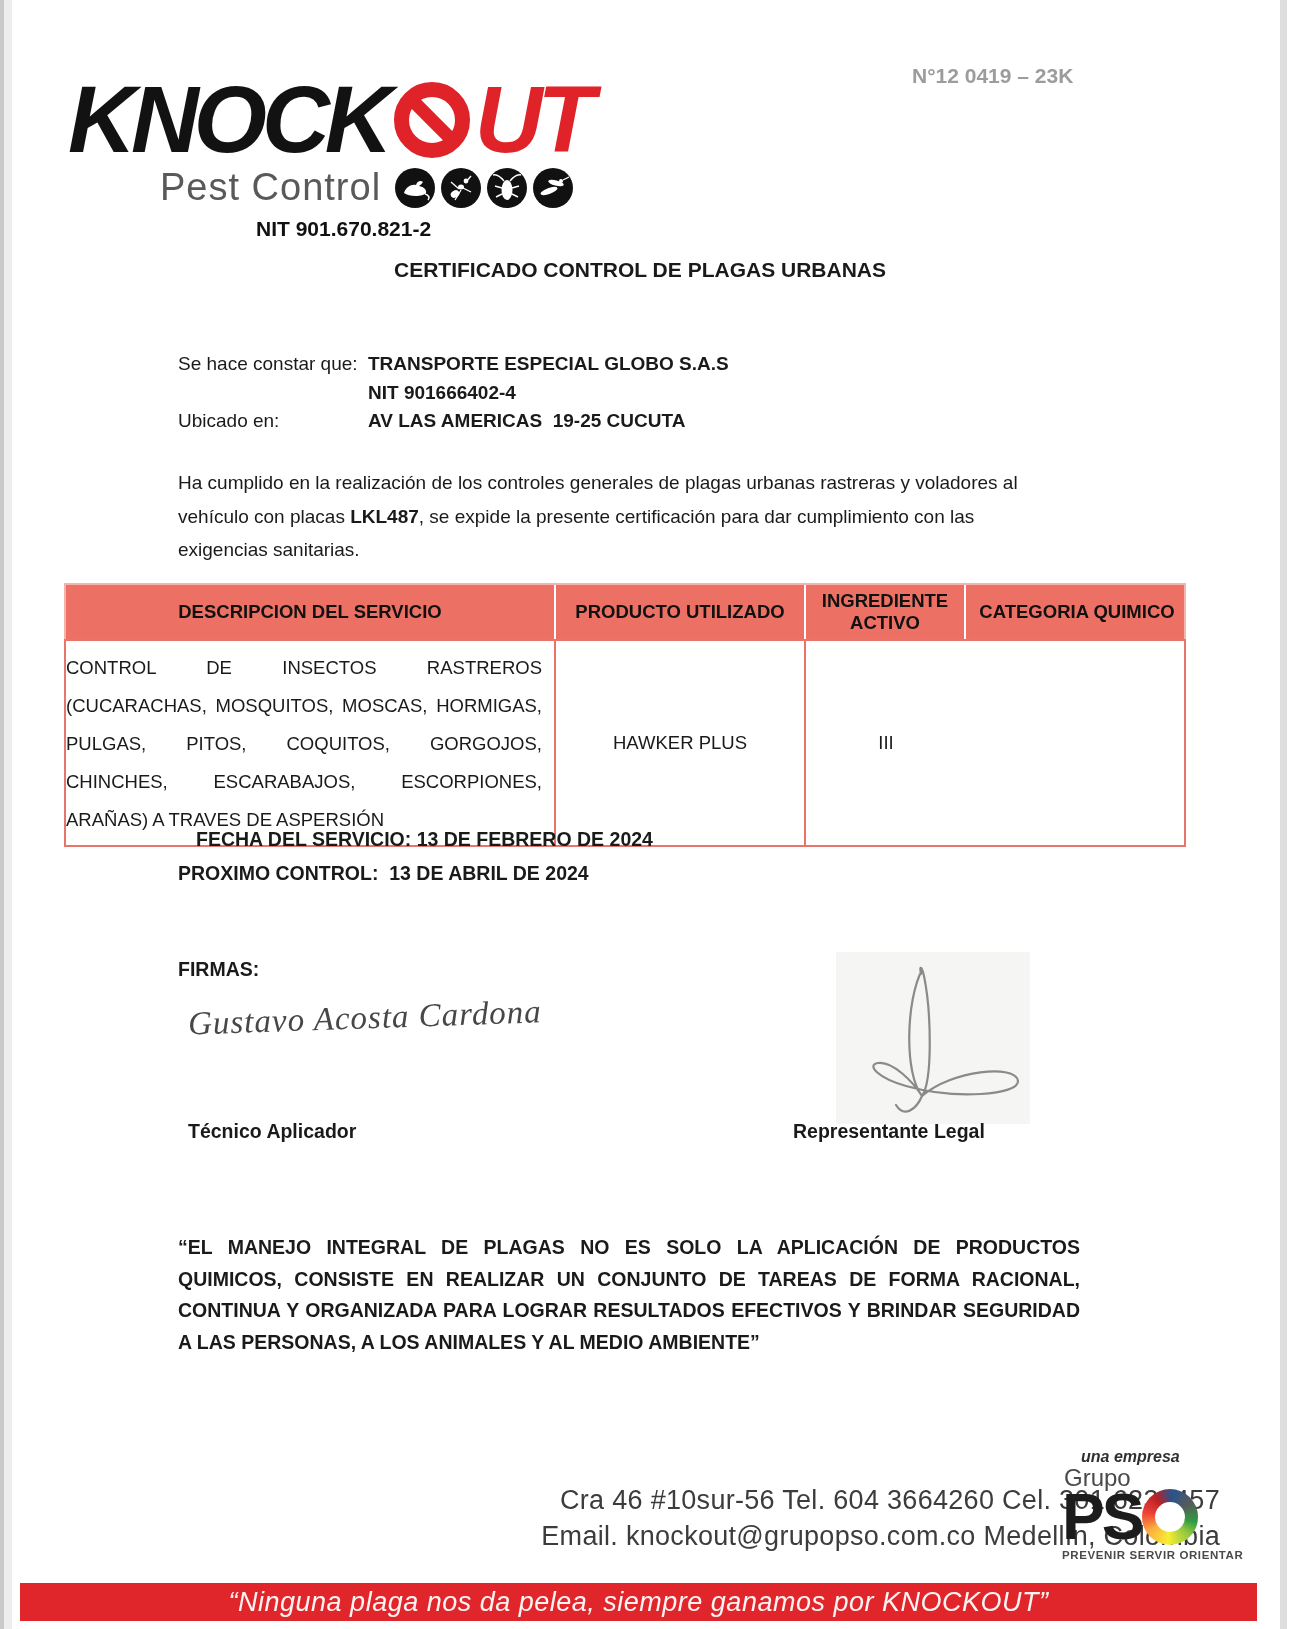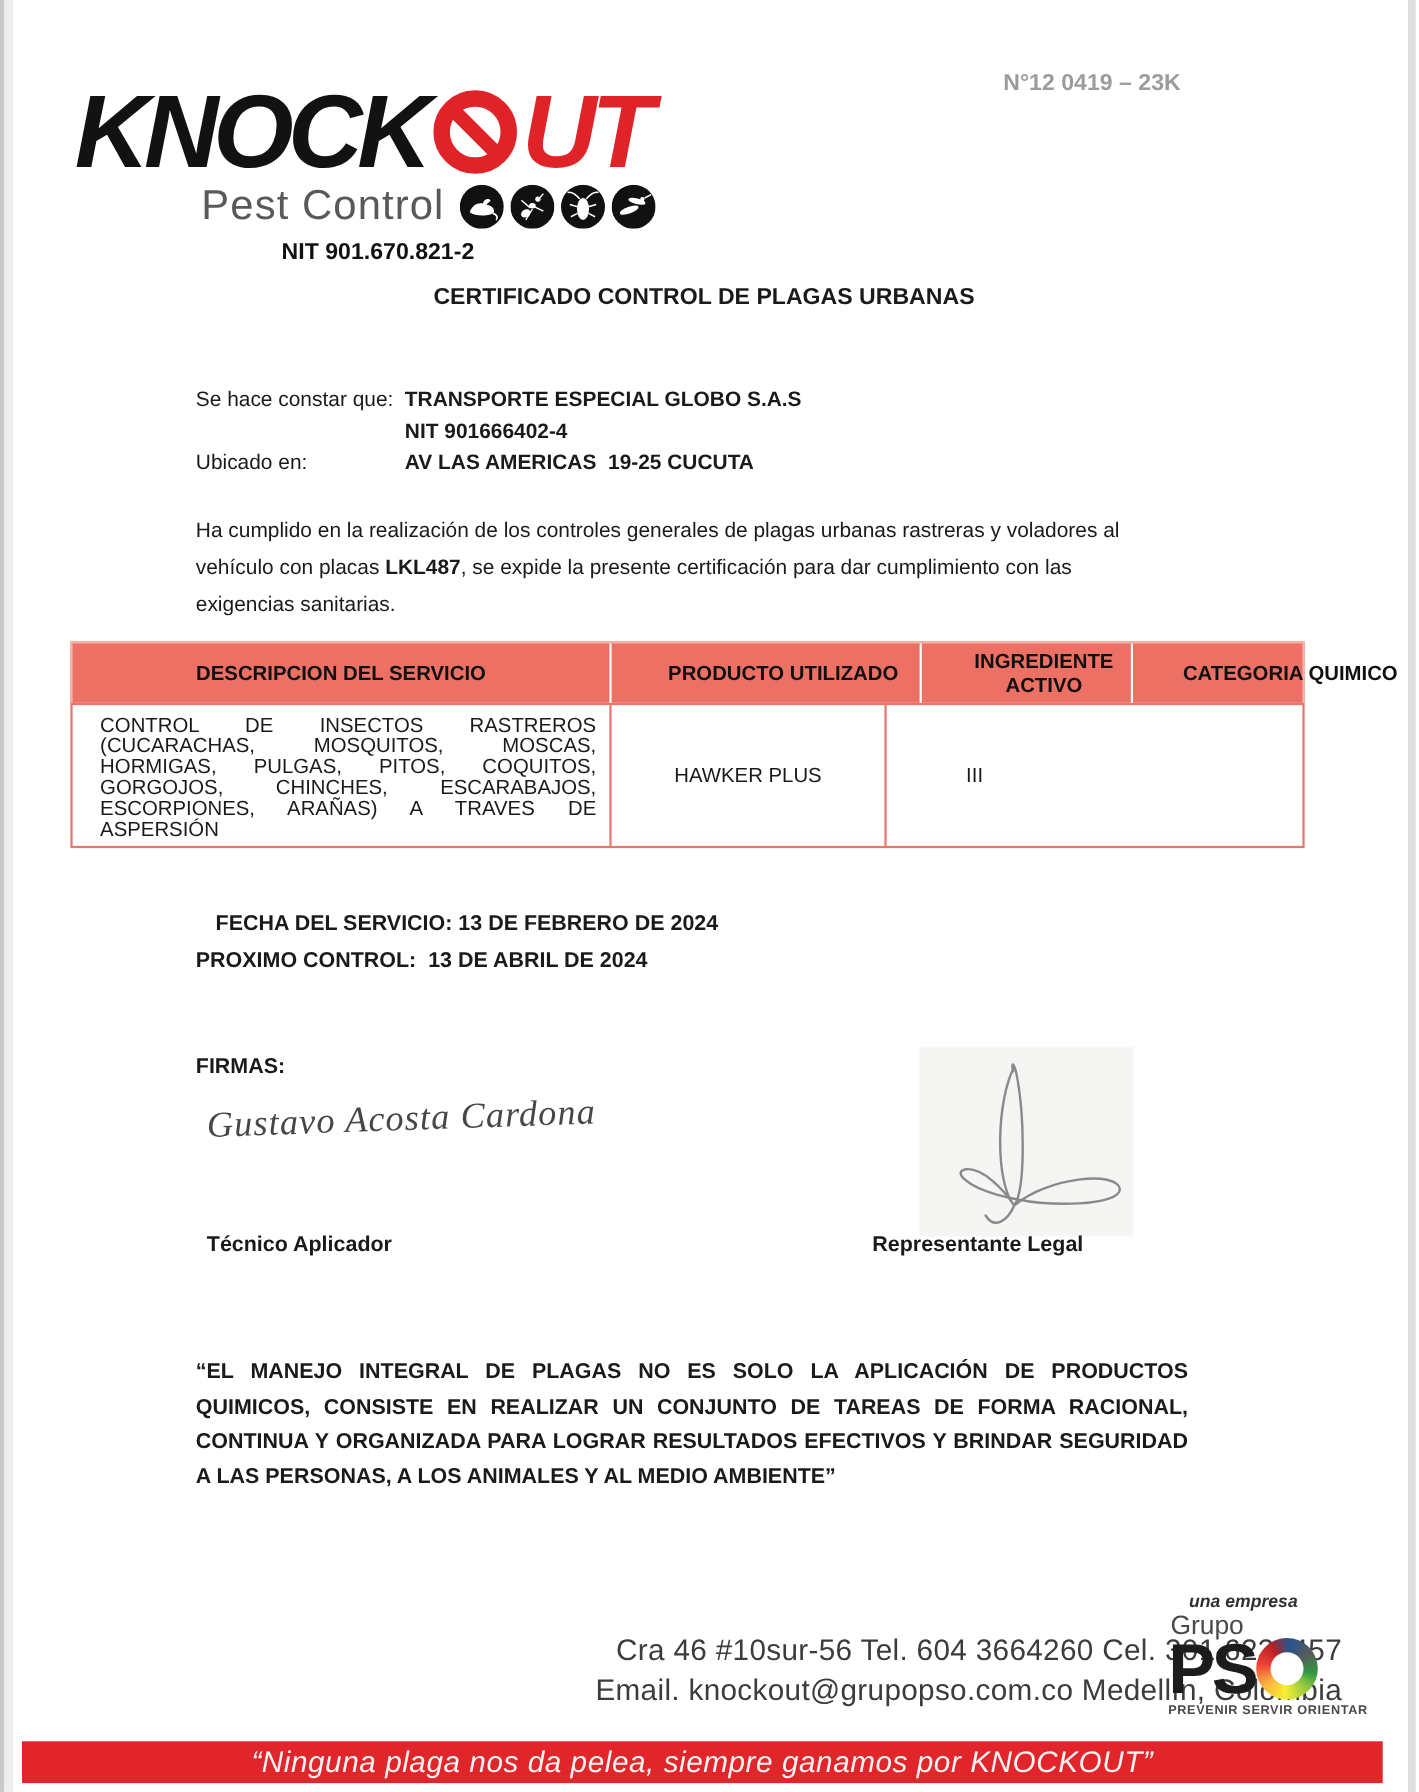--- a/index.html
+++ b/index.html
@@ -24,21 +24,21 @@
   .brand-line { display:flex; align-items:center; height:88px; }
   .brand-knock, .brand-ut {
     font-size:94px; font-weight:bold; font-style:italic; letter-spacing:-5px; line-height:88px;
   }
   .brand-knock { color:#121212; }
   .brand-ut { color:#e02328; margin-left:2px; }
   .no-sign { width:76px; height:76px; border:15px solid #e02328; border-radius:50%;
     position:relative; margin:0 3px 0 6px; flex:0 0 auto; }
   .no-sign .bar { position:absolute; left:50%; top:50%; width:13px; height:54px;
     background:#e02328; transform:translate(-50%,-50%) rotate(-45deg); }
-  .pest-line { display:flex; align-items:center; margin-left:115px; margin-top:2px; gap:6px; }
+  .pest-line { display:flex; align-items:center; margin-left:92px; margin-top:2px; gap:6px; }
   .pest-control-text { font-size:38px; color:#58595b; letter-spacing:1px; margin-right:8px; }
   .pest-icon { width:40px; height:40px; flex:0 0 auto; }
   .logo-nit { margin-left:188px; margin-top:8px; font-size:21px; font-weight:bold; color:#111; }
 
   
   .doc-title { position:absolute; left:20px; top:258px; width:1240px; text-align:center;
     font-size:21px; font-weight:bold; }
 
   
   .attest { position:absolute; left:178px; top:350px; font-size:19px; line-height:28.5px;
@@ -46,30 +46,30 @@
   .attest .val { font-weight:bold; white-space:pre-wrap; }
 
   
   .paragraph { position:absolute; left:178px; top:466px; width:880px; font-size:19px;
     line-height:33.5px; }
   .paragraph .plate { font-weight:bold; }
 
   
   .tbl { position:absolute; left:64px; top:583px; width:1122px; font-size:18.5px; }
   .tbl-header { display:grid; grid-template-columns:490px 250px 160px 222px;
-    background:#ec7063; border:2px solid #f5b3aa; border-bottom:none;gap:32px; }
+    background:#ec7063; border:2px solid #f5b3aa; border-bottom:none; }
   .tbl-header > div { padding:5px 8px; min-height:53px; display:flex; align-items:center;
     justify-content:center; text-align:center; font-weight:bold; color:#111;
     border-right:2px solid #fdfdfd; line-height:22px; }
   .tbl-header > div:last-child { border-right:none; }
   .tbl-body { display:grid; grid-template-columns:490px 250px 160px 222px;
     border:2px solid #e8756a; background:#fff; }
   .tbl-body > div { border-right:2px solid #e8756a; }
   .tbl-body > div:last-child { border-right:none; }
-  .cell-desc { padding:8px 12px 6px 25px; text-align:justify; line-height:19px; }
+  .cell-desc { padding:8px 12px 6px 0; text-align:justify; line-height:38px; }
   .cell-center { display:flex; align-items:center; justify-content:center; text-align:center; padding:4px; }
 
   
   .dates { position:absolute; left:178px; top:822px; font-size:19.5px; font-weight:bold; line-height:34px; }
 
   
   .firmas-label { position:absolute; left:178px; top:958px; font-size:19.5px; font-weight:bold; }
   .sig-left { position:absolute; left:188px; top:1000px; width:320px;
     font-family:"Liberation Serif", serif; font-style:italic; font-size:33px; color:#474747;
     transform:rotate(-2deg); letter-spacing:1px; white-space:nowrap; }

